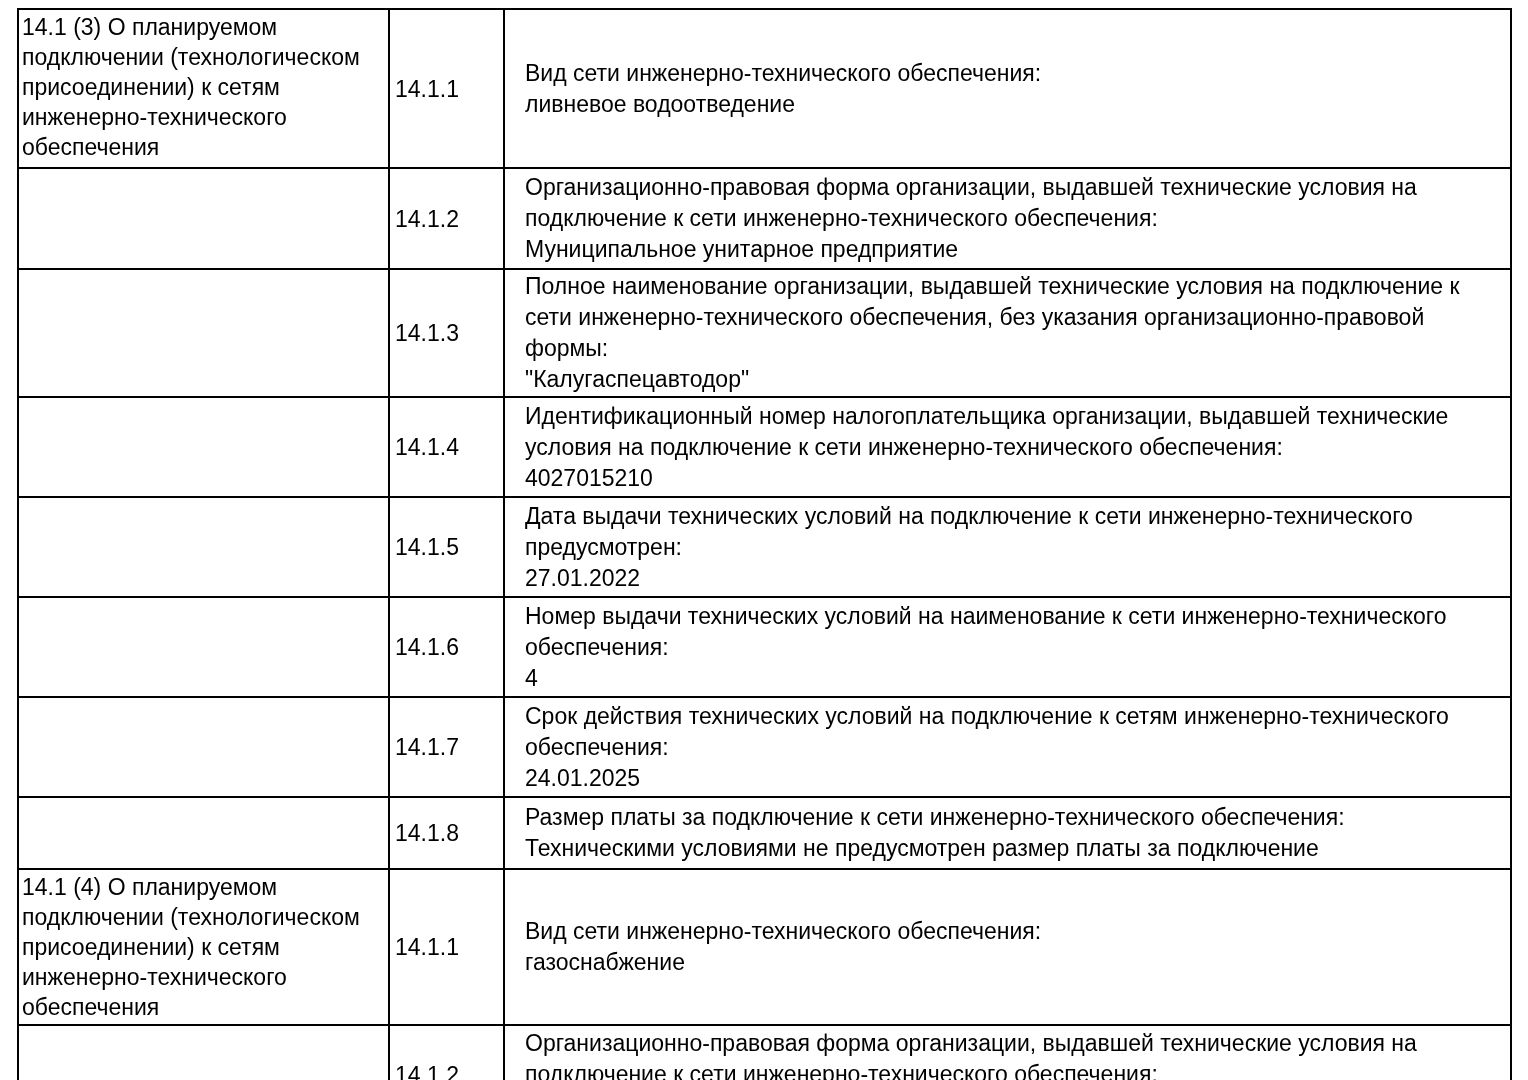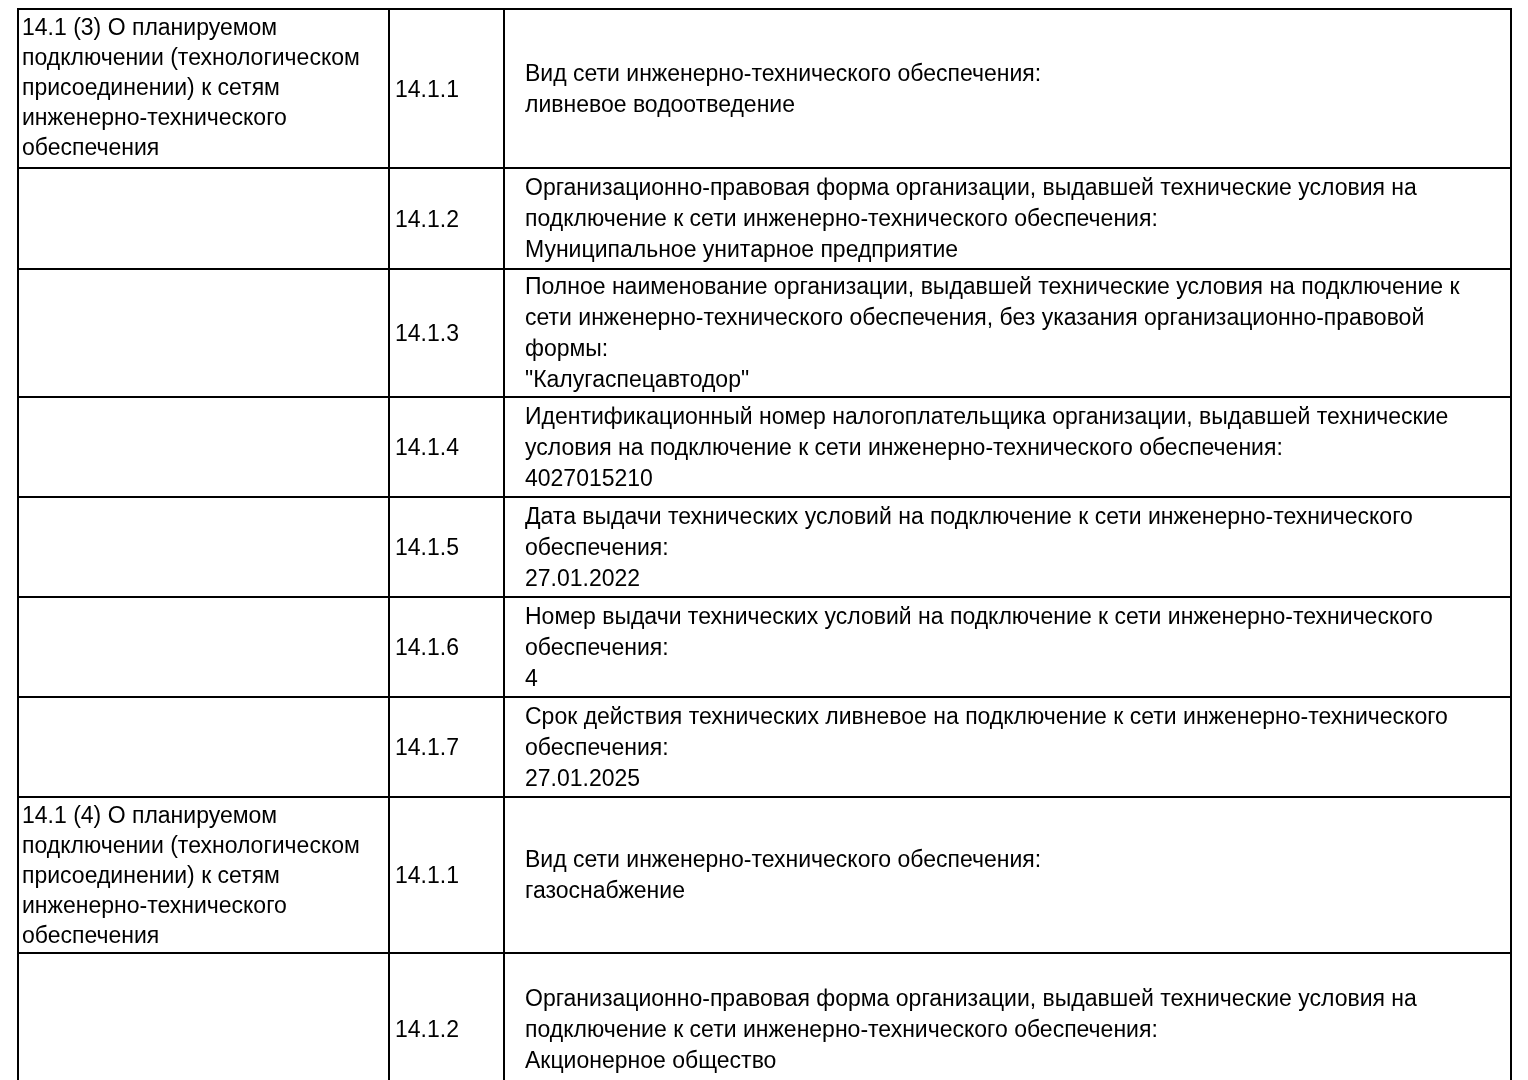--- a/index.html
+++ b/index.html
@@ -121,51 +121,63 @@
   </tr>
 
   <tr>
     <td class="section-cell">
       <span></span>
     </td>
     <td class="code-cell">
       <span>14.1.5</span>
     </td>
     <td class="content-cell">
-      <div class="field-label">Дата выдачи технических условий на подключение к сети инженерно-технического обеспечения:</div>
+      <div class="field-label">Дата выдачи технических условий на подключение к сети инженерно-технического предусмотрен:</div>
       <div class="field-value">27.01.2022</div>
     </td>
   </tr>
 
   <tr>
     <td class="section-cell">
       <span></span>
     </td>
     <td class="code-cell">
       <span>14.1.6</span>
     </td>
     <td class="content-cell">
-      <div class="field-label">Номер выдачи технических условий на подключение к сети инженерно-технического обеспечения:</div>
+      <div class="field-label">Номер выдачи технических условий на наименование к сети инженерно-технического обеспечения:</div>
       <div class="field-value">4</div>
     </td>
   </tr>
 
   <tr>
     <td class="section-cell">
       <span></span>
     </td>
     <td class="code-cell">
       <span>14.1.7</span>
     </td>
     <td class="content-cell">
-      <div class="field-label">Срок действия технических ливневое на подключение к сети инженерно-технического обеспечения:</div>
-      <div class="field-value">27.01.2025</div>
-    </td>
-  </tr>
-
+      <div class="field-label">Срок действия технических условий на подключение к сетям инженерно-технического обеспечения:</div>
+      <div class="field-value">24.01.2025</div>
+    </td>
+  </tr>
+
+  <tr>
+    <td class="section-cell">
+      <span></span>
+    </td>
+    <td class="code-cell">
+      <span>14.1.8</span>
+    </td>
+    <td class="content-cell">
+      <div class="field-label">Размер платы за подключение к сети инженерно-технического обеспечения:</div>
+      <div class="field-value">Техническими условиями не предусмотрен размер платы за подключение</div>
+    </td>
+  </tr>
 
   <tr>
     <td class="section-cell">
       <span>14.1 (4) О планируемом подключении (технологическом присоединении) к сетям инженерно-технического обеспечения</span>
     </td>
     <td class="code-cell">
       <span>14.1.1</span>
     </td>
     <td class="content-cell">
       <div class="field-label">Вид сети инженерно-технического обеспечения:</div>

